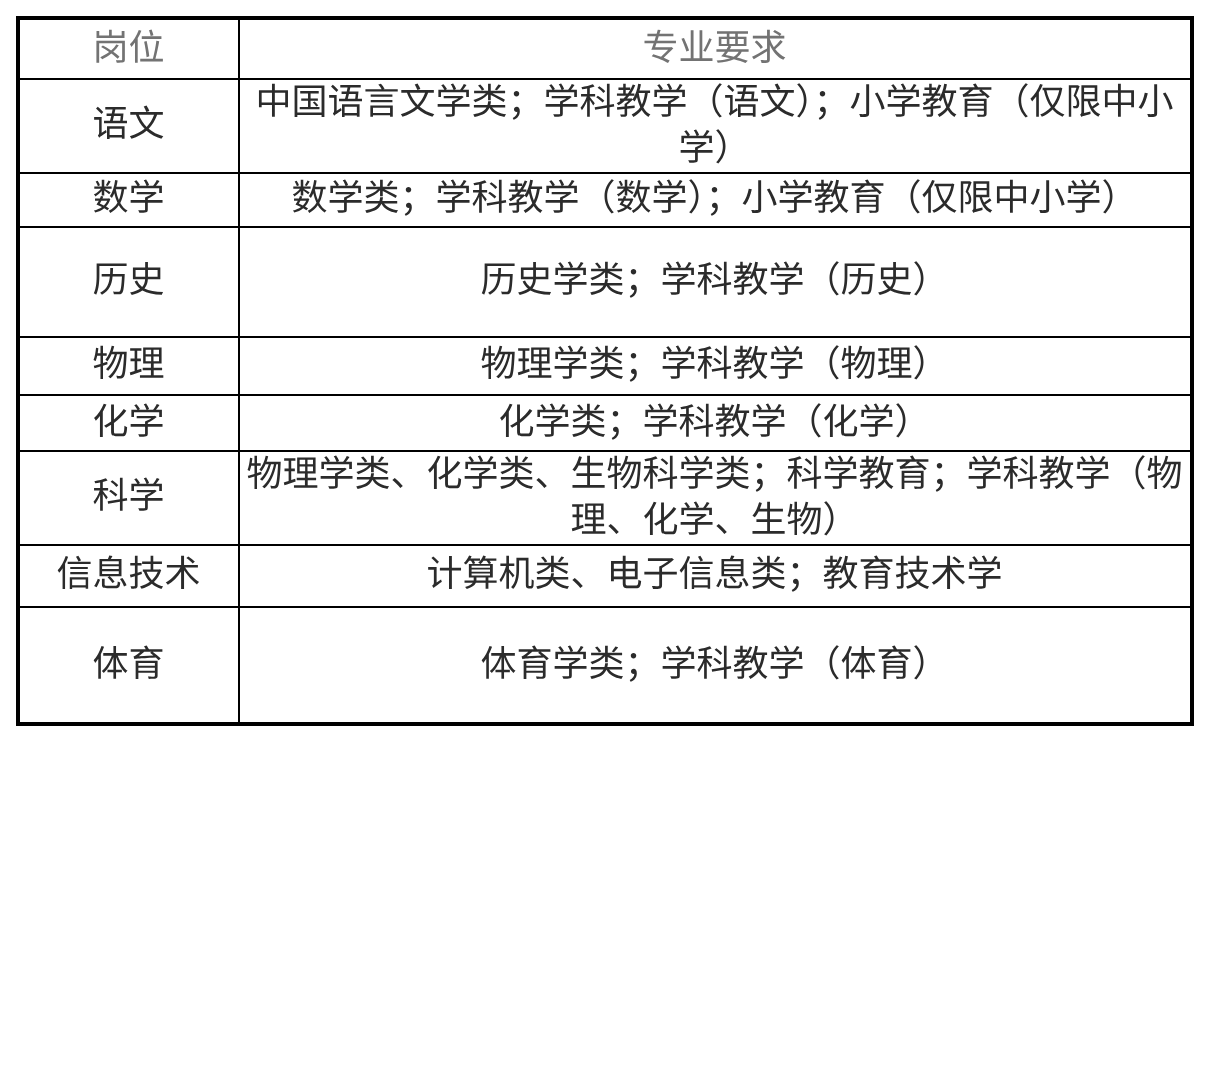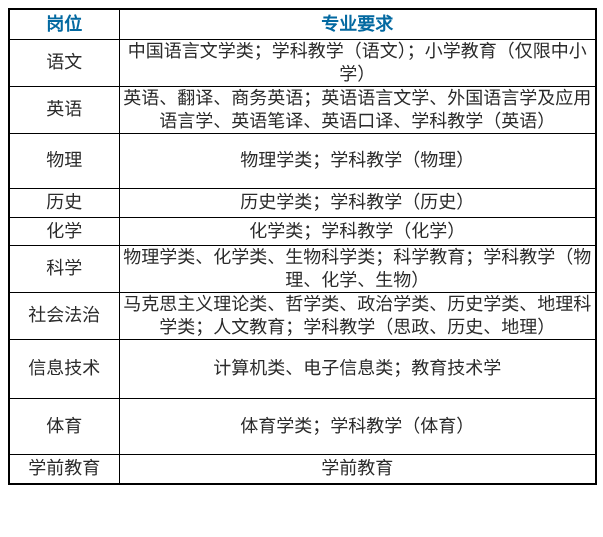--- a/index.html
+++ b/index.html
@@ -35,23 +35,23 @@
     border: 1px solid #000000;
     padding: 0 2px;
     text-align: center;
     vertical-align: middle;
     font-size: 18px;
     line-height: 23px;
     color: #2b2b2b;
     word-break: break-all;
   }
   .req-table th {
-    font-weight: bold;
+    font-weight: normal;
     font-size: 18px;
-    color: #0369a1;
+    color: #737373;
   }
   
   .req-table thead tr          { height: 30px; }
   .req-table tbody tr:nth-child(1)  { height: 47px; }
   .req-table tbody tr:nth-child(2)  { height: 27px; }
   .req-table tbody tr:nth-child(3)  { height: 55px; }
   .req-table tbody tr:nth-child(4)  { height: 29px; }
   .req-table tbody tr:nth-child(5)  { height: 28px; }
   .req-table tbody tr:nth-child(6)  { height: 28px; }
   .req-table tbody tr:nth-child(7)  { height: 31px; }
@@ -76,50 +76,42 @@
         <th>岗位</th>
         <th>专业要求</th>
       </tr>
     </thead>
     <tbody>
       <tr>
         <td>语文</td>
         <td>中国语言文学类；学科教学（语文）；小学教育（仅限中小学）</td>
       </tr>
       <tr>
-        <td>英语</td>
-        <td>英语、翻译、商务英语；英语语言文学、外国语言学及应用语言学、英语笔译、英语口译、学科教学（英语）</td>
+        <td>数学</td>
+        <td>数学类；学科教学（数学）；小学教育（仅限中小学）</td>
+      </tr>
+      <tr>
+        <td>历史</td>
+        <td>历史学类；学科教学（历史）</td>
       </tr>
       <tr>
         <td>物理</td>
         <td>物理学类；学科教学（物理）</td>
-      </tr>
-      <tr>
-        <td>历史</td>
-        <td>历史学类；学科教学（历史）</td>
       </tr>
       <tr>
         <td>化学</td>
         <td>化学类；学科教学（化学）</td>
       </tr>
       <tr>
         <td>科学</td>
         <td>物理学类、化学类、生物科学类；科学教育；学科教学（物理、化学、生物）</td>
       </tr>
       <tr>
-        <td>社会法治</td>
-        <td>马克思主义理论类、哲学类、政治学类、历史学类、地理科学类；人文教育；学科教学（思政、历史、地理）</td>
-      </tr>
-      <tr>
         <td>信息技术</td>
         <td>计算机类、电子信息类；教育技术学</td>
       </tr>
       <tr>
         <td>体育</td>
         <td>体育学类；学科教学（体育）</td>
       </tr>
-      <tr>
-        <td>学前教育</td>
-        <td>学前教育</td>
-      </tr>
     </tbody>
   </table>
 </div>
 
 </body></html>

